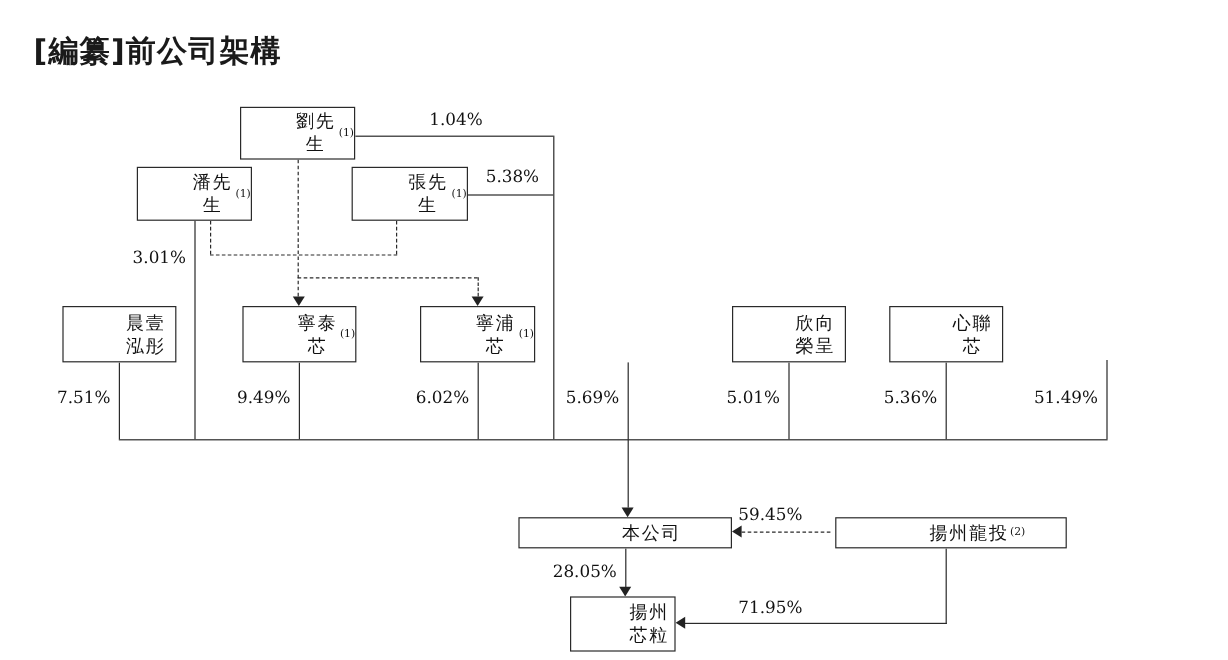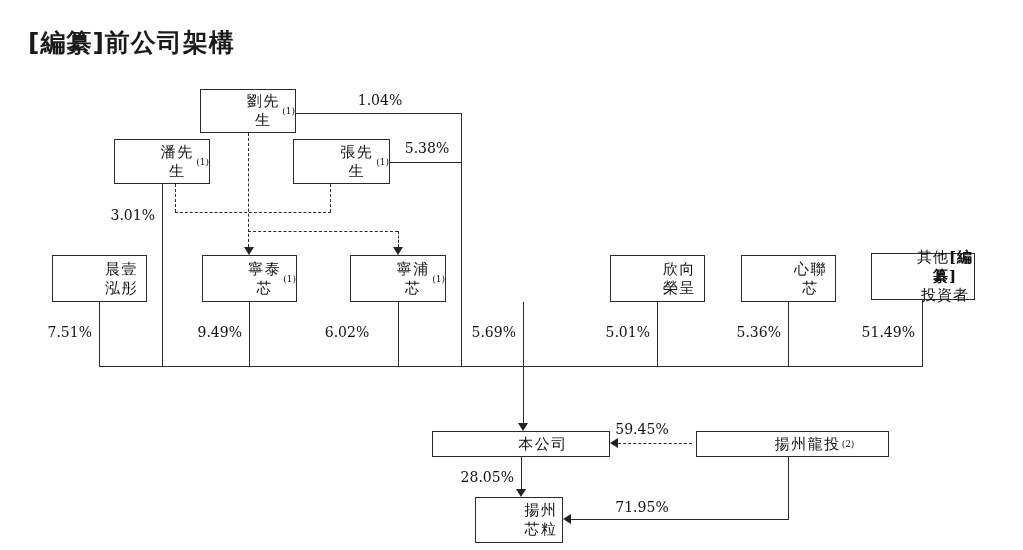--- a/index.html
+++ b/index.html
@@ -101,42 +101,38 @@
   <div class="bx" style="left:350px;top:255px;width:96px;height:47px;">
     <span>寧浦芯</span>
       <sup>(1)</sup>
   </div>
   <div class="bx" style="left:610px;top:255px;width:95px;height:47px;">
     <span>欣向榮呈</span>
   </div>
   <div class="bx" style="left:741px;top:255px;width:95px;height:47px;">
     <span>心聯芯</span>
   </div>
-  <div class="bx two-line" style="left:871px;top:253px;width:104px;height:47px;">
-    <span><span>其他</span><b>[編纂]</b></span>
-    <span>投資者</span>
-  </div>
 
   <div class="bx" style="left:432px;top:431px;width:178px;height:26px;">
     <span>本公司</span>
   </div>
   <div class="bx" style="left:696px;top:431px;width:193px;height:26px;">
     <span>揚州龍投</span>
       <sup>(2)</sup>
   </div>
   <div class="bx" style="left:475px;top:497px;width:88px;height:46px;">
     <span>揚州芯粒</span>
   </div>
 
   <div class="pct c" style="left:350px;top:92px;width:60px;">1.04%</div>
   <div class="pct c" style="left:397px;top:140px;width:60px;">5.38%</div>
   <div class="pct r" style="left:95px;top:207px;width:60px;">3.01%</div>
   <div class="pct r" style="left:32px;top:324px;width:60px;">7.51%</div>
   <div class="pct r" style="left:182px;top:324px;width:60px;">9.49%</div>
-  <div class="pct r" style="left:317px;top:324px;width:60px;text-align:center;">6.02%</div>
+  <div class="pct r" style="left:331px;top:324px;width:60px;">6.02%</div>
   <div class="pct r" style="left:456px;top:324px;width:60px;">5.69%</div>
   <div class="pct r" style="left:590px;top:324px;width:60px;">5.01%</div>
   <div class="pct r" style="left:721px;top:324px;width:60px;">5.36%</div>
   <div class="pct r" style="left:845px;top:324px;width:70px;">51.49%</div>
   <div class="pct c" style="left:612px;top:421px;width:60px;">59.45%</div>
   <div class="pct r" style="left:454px;top:469px;width:60px;">28.05%</div>
   <div class="pct c" style="left:612px;top:499px;width:60px;">71.95%</div>
 
 </div>
 

